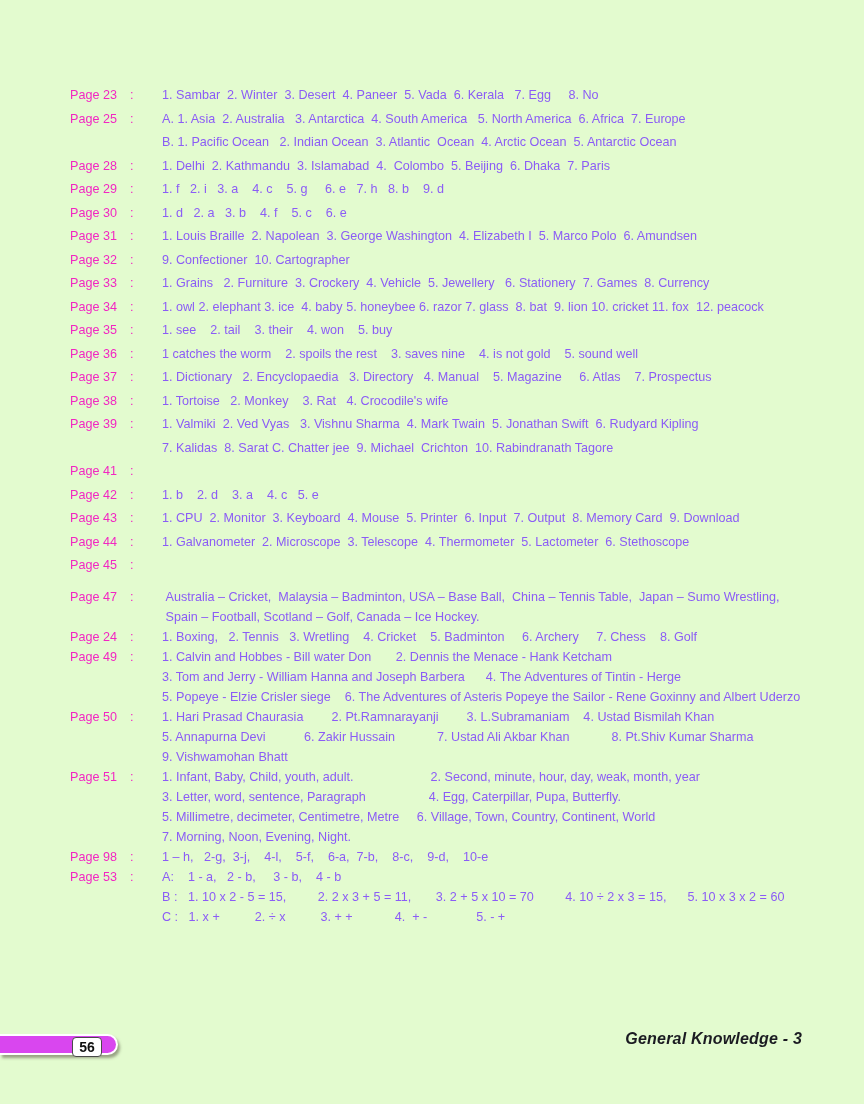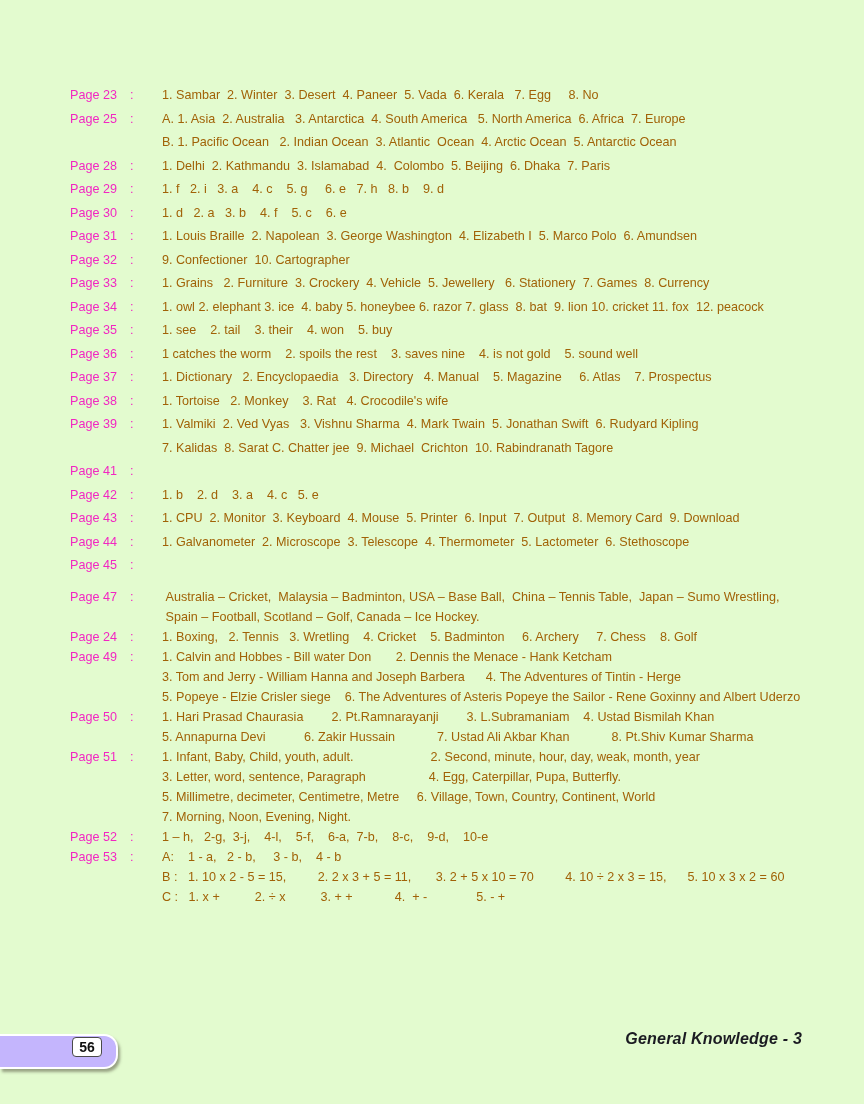--- a/index.html
+++ b/index.html
@@ -29,28 +29,28 @@
     white-space:nowrap;
   }
   .colon{
     flex:0 0 32px;
     color:#f226c2;
     text-align:left;
     padding-left:2px;
   }
   .answers{
     flex:1;
-    color:#a16207;
+    color:#8b5cf6;
     white-space:pre-wrap;
   }
   .page-tab{
     position:absolute;
     left:0;top:1034px;
-    width:118px;height:35px;
-    background:#c4b5fd;
+    width:118px;height:21px;
+    background:#d946ef;
     border:2px solid #ffffff;
     border-left:none;
     border-radius:0 14px 14px 0;
     box-shadow:2px 3px 3px rgba(90,90,70,.55);
     box-sizing:border-box;
   }
   .page-num-box{
     position:absolute;
     right:14px;top:1px;
     width:28px;height:18px;
@@ -182,29 +182,29 @@
         <div class="answers"><div class="line">1. Boxing,   2. Tennis   3. Wretling    4. Cricket    5. Badminton     6. Archery     7. Chess    8. Golf</div></div>
       </div>
       <div class="row compact">
         <span class="plabel">Page 49</span>
         <span class="colon">:</span>
         <div class="answers"><div class="line">1. Calvin and Hobbes - Bill water Don       2. Dennis the Menace - Hank Ketcham</div><div class="line">3. Tom and Jerry - William Hanna and Joseph Barbera      4. The Adventures of Tintin - Herge</div><div class="line">5. Popeye - Elzie Crisler siege    6. The Adventures of Asteris Popeye the Sailor - Rene Goxinny and Albert Uderzo</div></div>
       </div>
       <div class="row compact">
         <span class="plabel">Page 50</span>
         <span class="colon">:</span>
-        <div class="answers"><div class="line">1. Hari Prasad Chaurasia        2. Pt.Ramnarayanji        3. L.Subramaniam    4. Ustad Bismilah Khan</div><div class="line">5. Annapurna Devi           6. Zakir Hussain            7. Ustad Ali Akbar Khan            8. Pt.Shiv Kumar Sharma</div></div>
+        <div class="answers"><div class="line">1. Hari Prasad Chaurasia        2. Pt.Ramnarayanji        3. L.Subramaniam    4. Ustad Bismilah Khan</div><div class="line">5. Annapurna Devi           6. Zakir Hussain            7. Ustad Ali Akbar Khan            8. Pt.Shiv Kumar Sharma</div><div class="line">9. Vishwamohan Bhatt</div></div>
       </div>
       <div class="row compact">
         <span class="plabel">Page 51</span>
         <span class="colon">:</span>
         <div class="answers"><div class="line">1. Infant, Baby, Child, youth, adult.                      2. Second, minute, hour, day, weak, month, year</div><div class="line">3. Letter, word, sentence, Paragraph                  4. Egg, Caterpillar, Pupa, Butterfly.</div><div class="line">5. Millimetre, decimeter, Centimetre, Metre     6. Village, Town, Country, Continent, World</div><div class="line">7. Morning, Noon, Evening, Night.</div></div>
       </div>
       <div class="row compact">
-        <span class="plabel">Page 52</span>
+        <span class="plabel">Page 98</span>
         <span class="colon">:</span>
         <div class="answers"><div class="line">1 – h,   2-g,  3-j,    4-l,    5-f,    6-a,  7-b,    8-c,    9-d,    10-e</div></div>
       </div>
       <div class="row compact">
         <span class="plabel">Page 53</span>
         <span class="colon">:</span>
         <div class="answers"><div class="line">A:    1 - a,   2 - b,     3 - b,    4 - b</div><div class="line">B :   1. 10 x 2 - 5 = 15,         2. 2 x 3 + 5 = 11,       3. 2 + 5 x 10 = 70         4. 10 ÷ 2 x 3 = 15,      5. 10 x 3 x 2 = 60</div><div class="line">C :   1. x +          2. ÷ x          3. + +            4.  + -              5. - +</div></div>
       </div>
     </main>
 

